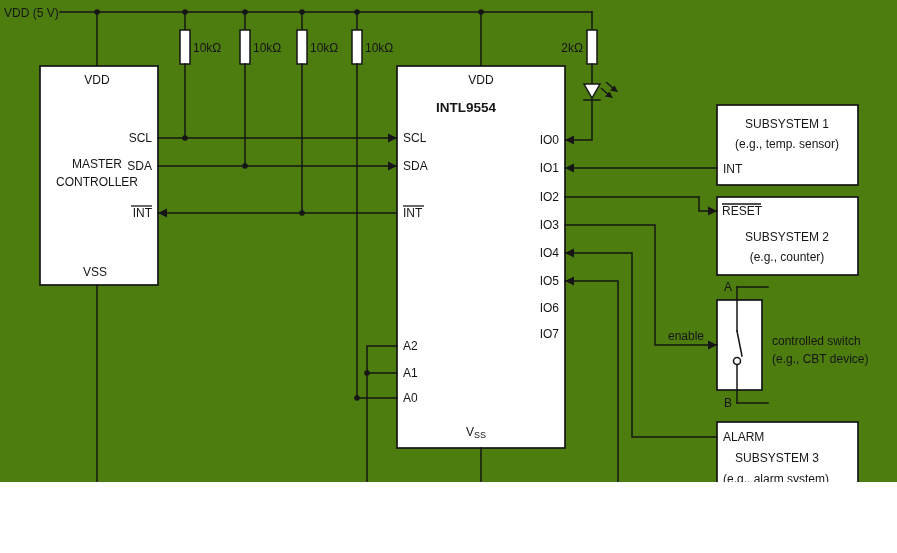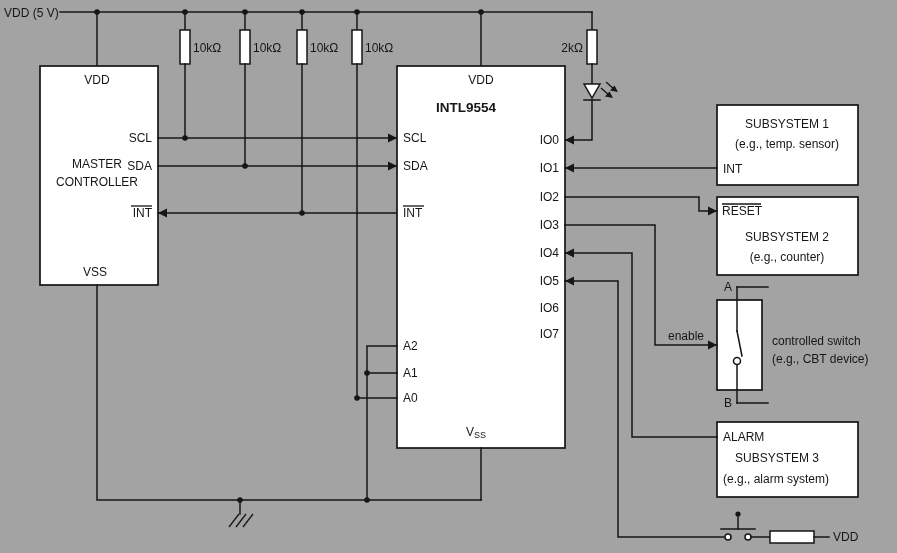--- a/index.html
+++ b/index.html
@@ -1,16 +1,16 @@
 <!DOCTYPE html>
 <html><head>
 <meta charset="utf-8">
 <style>
   html,body{margin:0;padding:0;background:#fff;}
-  .schematic-wrap{width:897px;height:553px;background:#a3a3a3;position:relative;overflow:hidden;}
+  .schematic-wrap{width:897px;height:482px;background:#4d7c0f;position:relative;overflow:hidden;}
   svg{display:block;}
   svg text{font-family:"Liberation Sans","DejaVu Sans",sans-serif;font-size:12px;fill:#161616;}
   .wire{stroke:#161616;stroke-width:1.5;fill:none;stroke-linecap:square;}
   .thin{stroke:#161616;stroke-width:1.3;fill:none;}
   .box{stroke:#161616;stroke-width:1.7;fill:#ffffff;}
   .comp{stroke:#161616;stroke-width:1.5;fill:#ffffff;}
   .dot{fill:#161616;stroke:none;}
   .arrow{fill:#161616;stroke:none;}
   .chipname{font-weight:bold;font-size:13.5px;}
   .sub{font-size:9px;}

